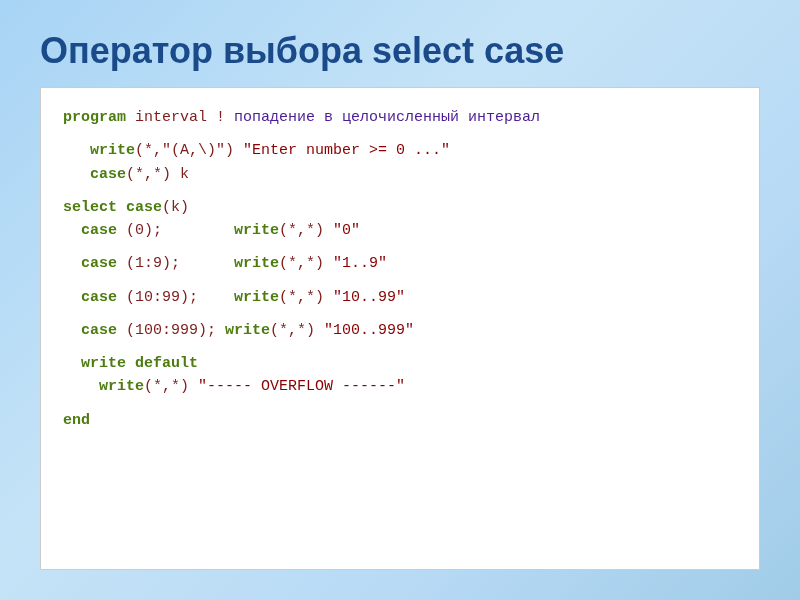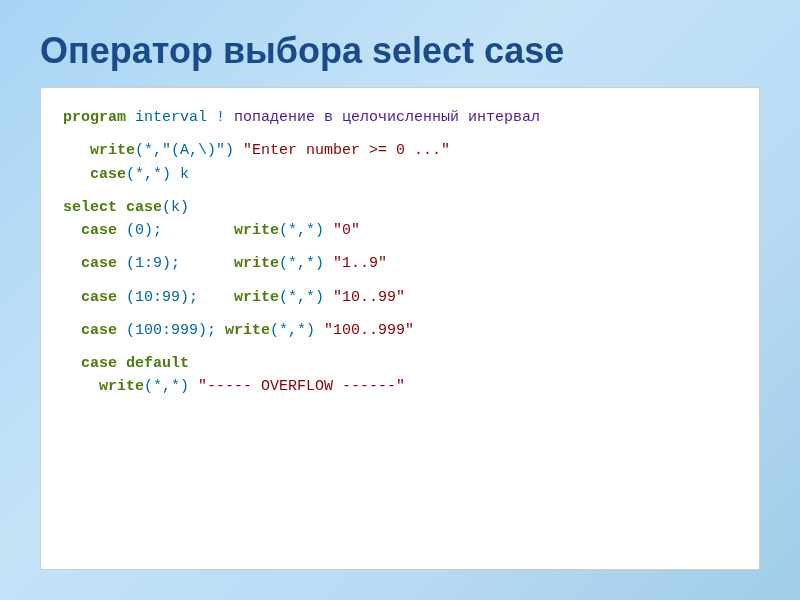--- a/index.html
+++ b/index.html
@@ -54,21 +54,21 @@
 
     .comment {
       color: #4c1d95;
     }
 
     .str {
       color: #8b0000;
     }
 
     .normal {
-      color: #0369a1;
+      color: #7f1d1d;
       text-align: right;
     }
 
     .empty {
       display: block;
       height: 10px;
     }
   </style>
 </head>
 <body>
@@ -100,22 +100,23 @@
     <span class="empty"></span>
 
     <span class="line"><span class="normal">  </span><span class="kw">case</span><span class="normal"> (10:99);    </span><span class="kw">write</span><span class="normal">(*,*)</span><span class="str"> "10..99"</span></span>
 
     <span class="empty"></span>
 
     <span class="line"><span class="normal">  </span><span class="kw">case</span><span class="normal"> (100:999); </span><span class="kw">write</span><span class="normal">(*,*)</span><span class="str"> "100..999"</span></span>
 
     <span class="empty"></span>
 
-    <span class="line"><span class="normal">  </span><span class="kw">case default</span></span>
+    <span class="line"><span class="normal">  </span><span class="kw">write default</span></span>
 
     <span class="line"><span class="normal">    </span><span class="kw">write</span><span class="normal">(*,*)</span><span class="str"> "----- OVERFLOW ------"</span></span>
 
 
     <span class="empty"></span>
 
+    <span class="line"><span class="kw">end</span></span>
 
   </div>
 </div>
 
 </body></html>

